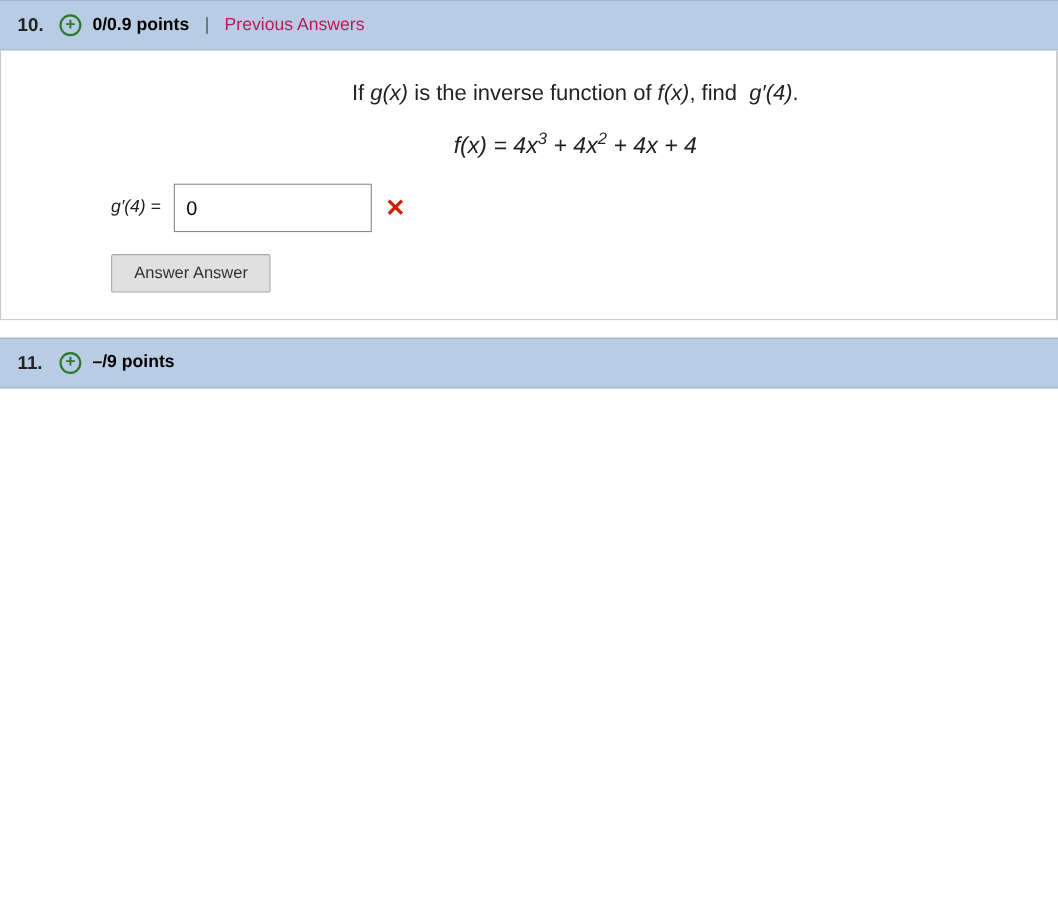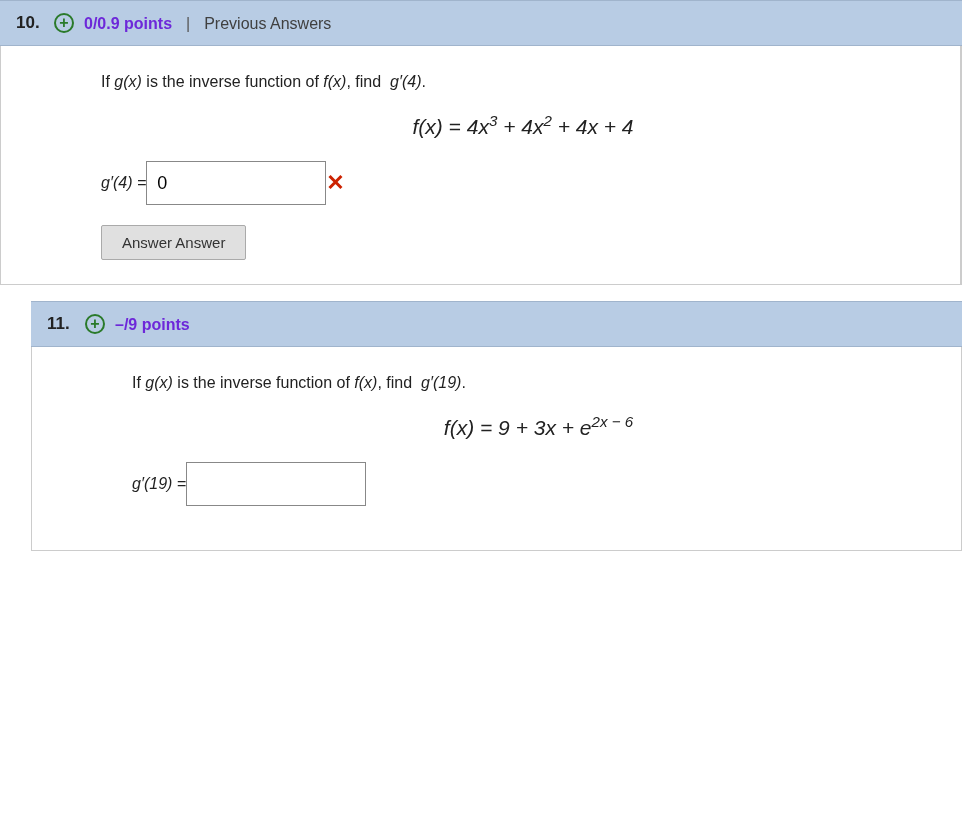--- a/index.html
+++ b/index.html
@@ -18,21 +18,21 @@
     }
 
     .question-block {
       margin-bottom: 0;
     }
 
     .question-header {
       background-color: #b8cce4;
       padding: 12px 16px;
       display: flex;
-      align-items: flex-end;
+      align-items: center;
       gap: 10px;
       border-top: 1px solid #a0b4cc;
       border-bottom: 1px solid #a0b4cc;
     }
 
     .question-number {
       font-weight: bold;
       font-size: 17px;
       color: #222;
       min-width: 28px;
@@ -47,60 +47,62 @@
       align-items: center;
       justify-content: center;
       color: #2a7a2a;
       font-size: 16px;
       font-weight: bold;
       flex-shrink: 0;
     }
 
     .points-label {
       font-weight: bold;
-      color: #6d28d9;
+      color: #000000;
       font-size: 16px;
     }
 
     .separator {
       color: #555;
       margin: 0 4px;
     }
 
     .previous-answers-link {
-      color: #404040;
+      color: #be185d;
       text-decoration: none;
       font-size: 16px;
       cursor: pointer;
     }
 
     .question-body {
       padding: 24px 16px 24px 100px;
       background: #ffffff;
       border-left: 1px solid #cccccc;
       border-right: 1px solid #cccccc;
       border-bottom: 1px solid #cccccc;
     }
 
     .question-text {
-      font-size: 16px;
+      font-size: 20px;
       margin-bottom: 18px;
       line-height: 1.5;
+      text-align: center;
     }
 
     .formula {
       text-align: center;
       font-style: italic;
       font-size: 21px;
       margin-bottom: 22px;
     }
 
     .answer-row {
       display: flex;
       align-items: center;
+      gap: 12px;
       margin-bottom: 20px;
     }
 
     .answer-label {
       font-style: italic;
       font-size: 16px;
       white-space: nowrap;
     }
 
     .answer-input {
@@ -183,34 +185,20 @@
     </div>
 
     <div class="submit-section">
       <button class="submit-btn">Answer Answer</button>
     </div>
 
     <div class="vertical-divider"></div>
   </div>
 </div>
 
-<div class="question-block" style="margin-top: 16px; margin-left: 31px;">
+<div class="question-block" style="margin-top: 16px;">
   <div class="question-header">
     <span class="question-number">11.</span>
     <span class="plus-icon">+</span>
     <span class="points-label">–/9 points</span>
   </div>
 
-  <div class="question-body">
-    <p class="question-text">
-      If <span class="math-italic">g(x)</span> is the inverse function of <span class="math-italic">f(x)</span>, find &nbsp;<span class="math-italic">g′(19)</span>.
-    </p>
-
-    <p class="formula">
-      <span class="math-italic">f(x)</span> = 9 + 3x + e<sup>2x − 6</sup>
-    </p>
-
-    <div class="answer-row">
-      <span class="answer-label math-italic">g′(19) =</span>
-      <input class="answer-input" type="text" value="" style="">
-    </div>
-  </div>
 </div>
 
 </body></html>

